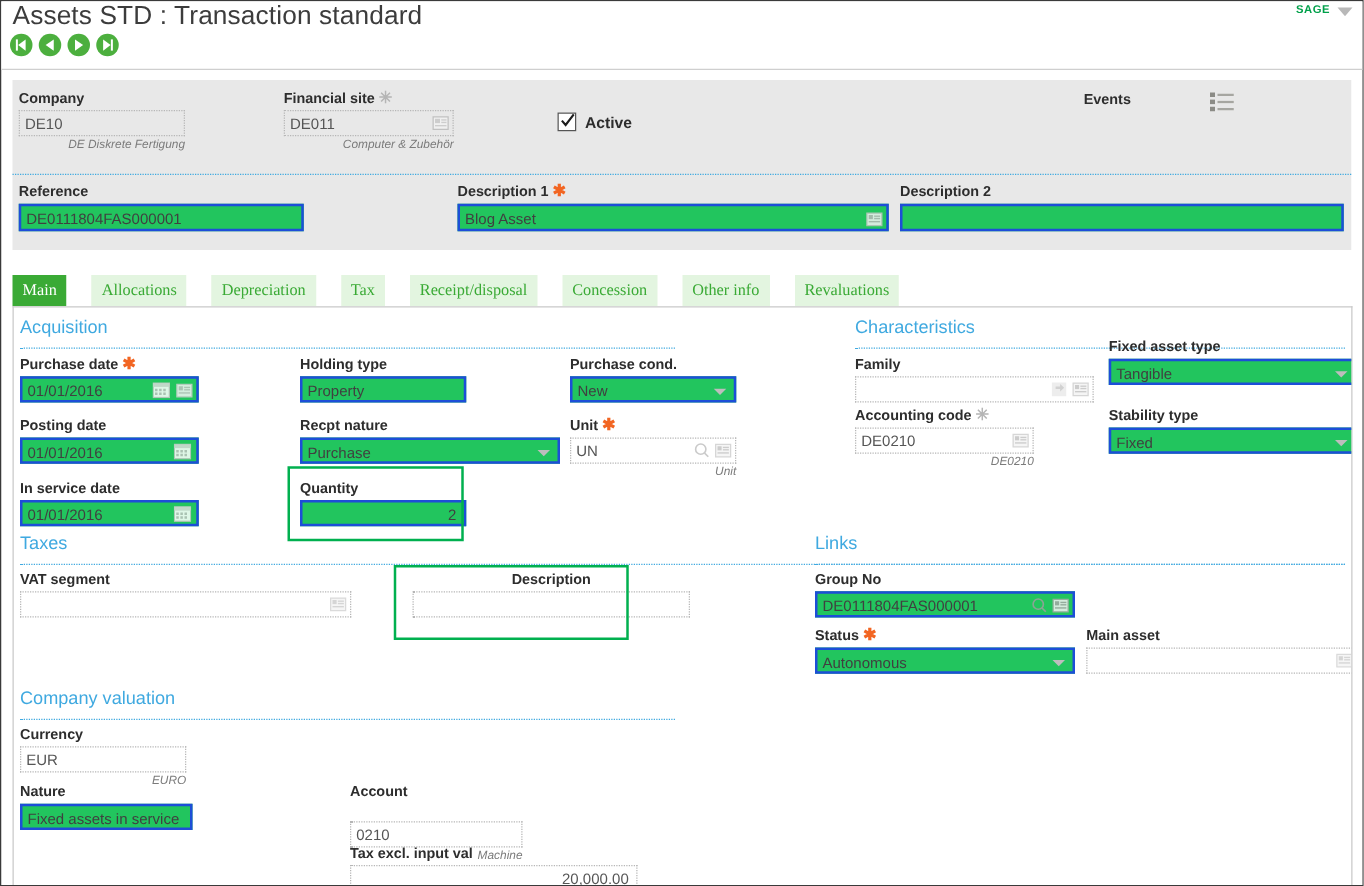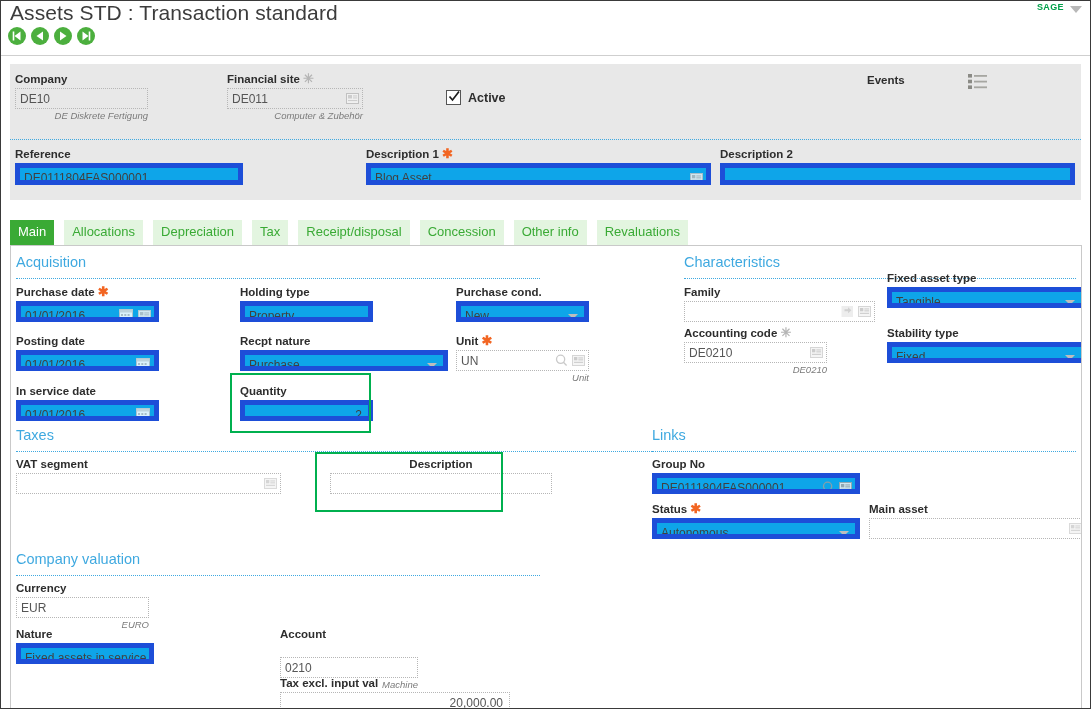--- a/index.html
+++ b/index.html
@@ -94,22 +94,22 @@
     font-weight: bold;
     color: #2d2d2d;
     white-space: nowrap;
     line-height: 14px;
   }
   .req { color: #f26522; font-size: 13px; line-height: 10px; }
   .req-grey { color: #b5b5b5; font-size: 13px; line-height: 10px; }
   .inp {
     box-sizing: border-box;
     height: 21px;
-    background: #0ea5e9;
-    border: 5px solid #1d4ed8;
+    background: #22c55e;
+    border: 2px solid #1d4ed8;
     font-size: 12px;
     color: #404040;
     padding: 2px 4px 0 4px;
     line-height: 17px;
     white-space: nowrap;
     overflow: hidden;
     position: relative;
   }
   .inp.disabled {
     border: 1px dotted #b6b6b6;
@@ -164,21 +164,22 @@
     position: absolute;
     font-size: 11.5px; font-weight: bold; color: #2d2d2d;
   }
   .events-icon { position: absolute; cursor: pointer; }
 
   
   .tabbar {
     position: absolute;
     left: 9px; top: 219px;
     display: flex;
-    gap: 10px;
+    gap: 20px;
+    font-family: Liberation Serif, serif;
   }
   .tab {
     background: #e3f5e0;
     color: #3aaa35;
     font-size: 13px;
     padding: 4px 8px 5px 8px;
     line-height: 16px;
     cursor: pointer;
     white-space: nowrap;
   }

